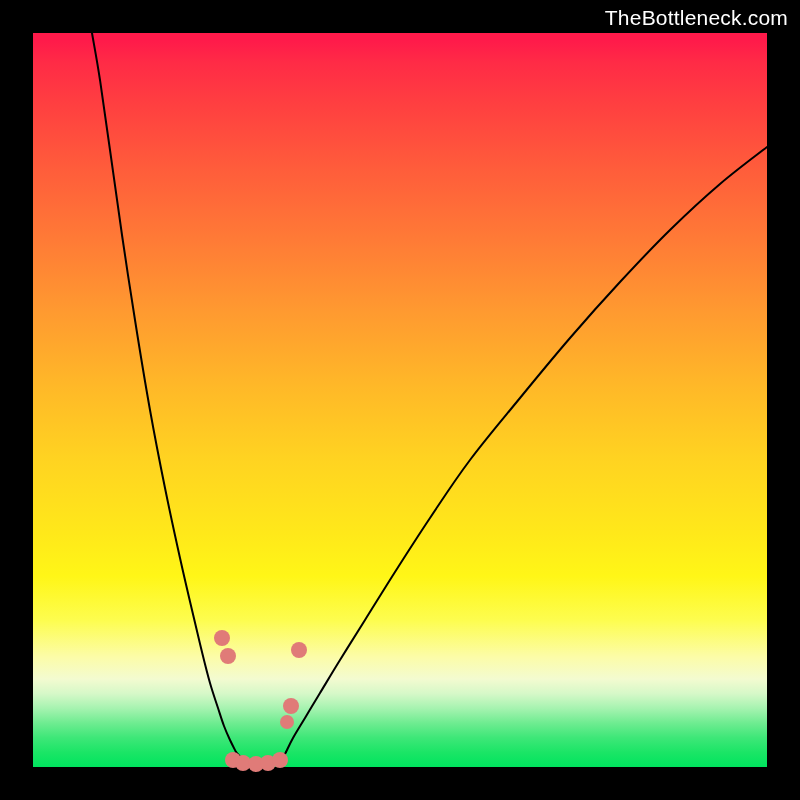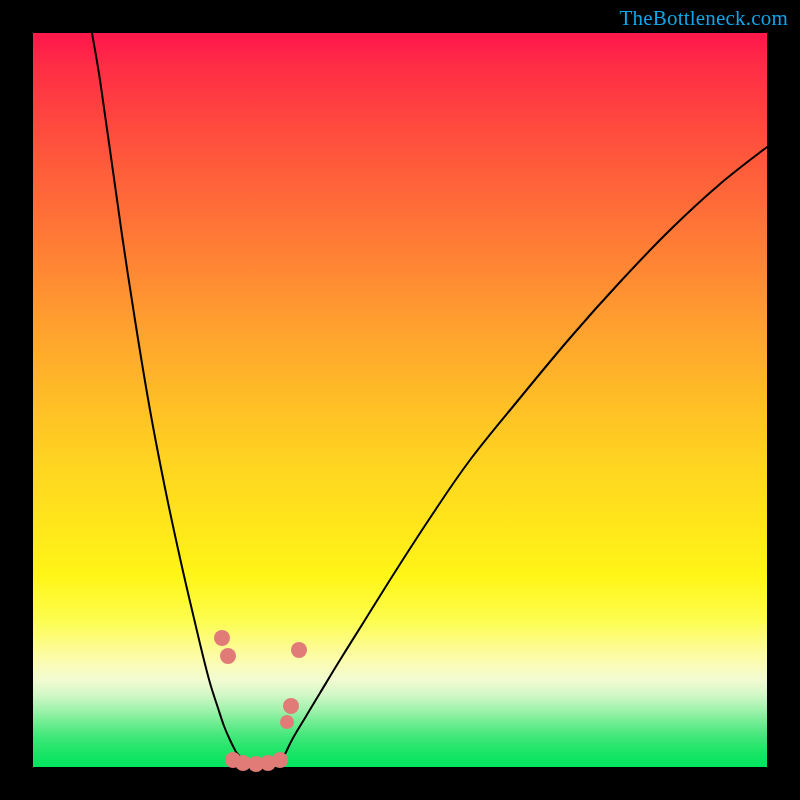--- a/index.html
+++ b/index.html
@@ -50,25 +50,24 @@
       #6fec91 94%,
       #3ee778 96%,
       #1be566 98%,
       #00e45e 100%
     );
   }
   .watermark {
     position: absolute;
     top: 6px;
     right: 12px;
-    color: #0ea5e9;
+    color: #ffffff;
     font-size: 21px;
     font-weight: 400;
     letter-spacing: 0.2px;
-    font-family: Liberation Serif, serif;
   }
   svg.curves {
     position: absolute;
     left: 0;
     top: 0;
   }
   .marker {
     fill: #e07b78;
     stroke: none;
   }

